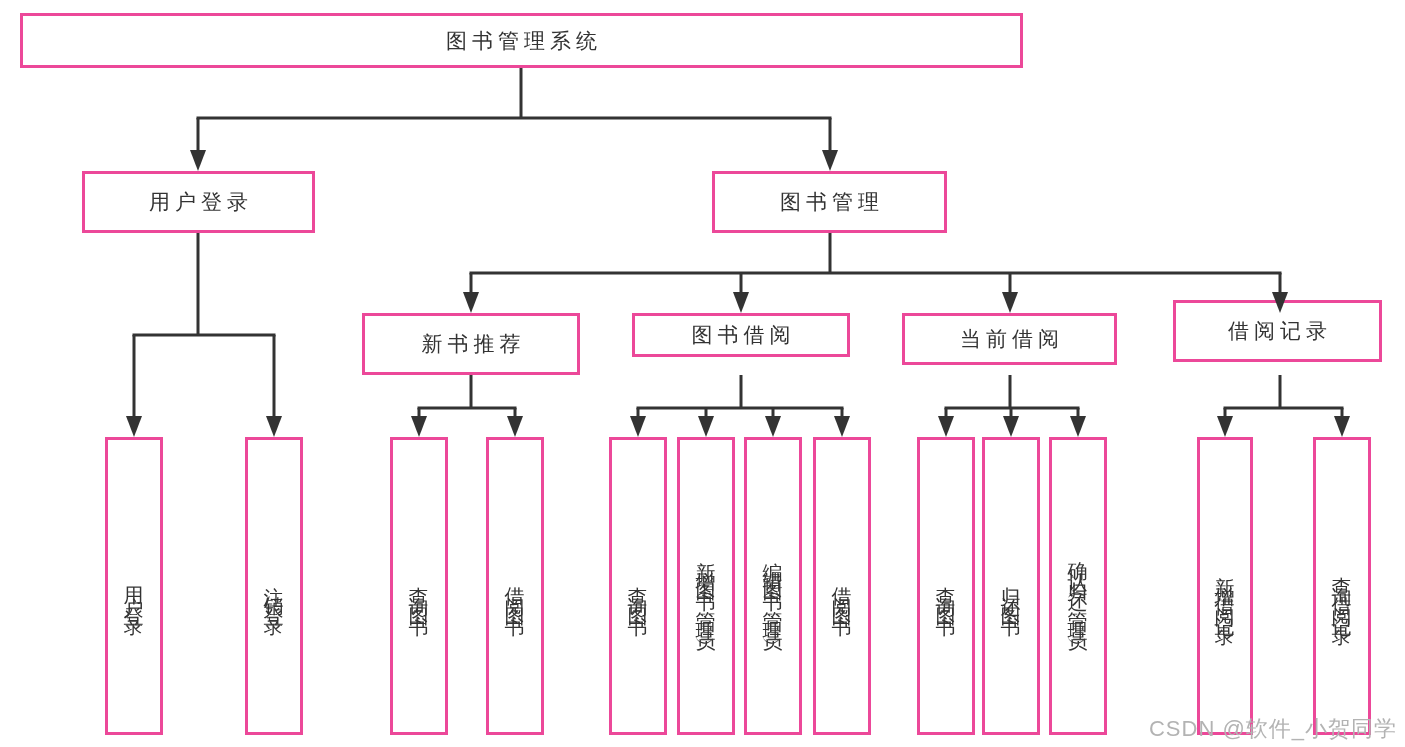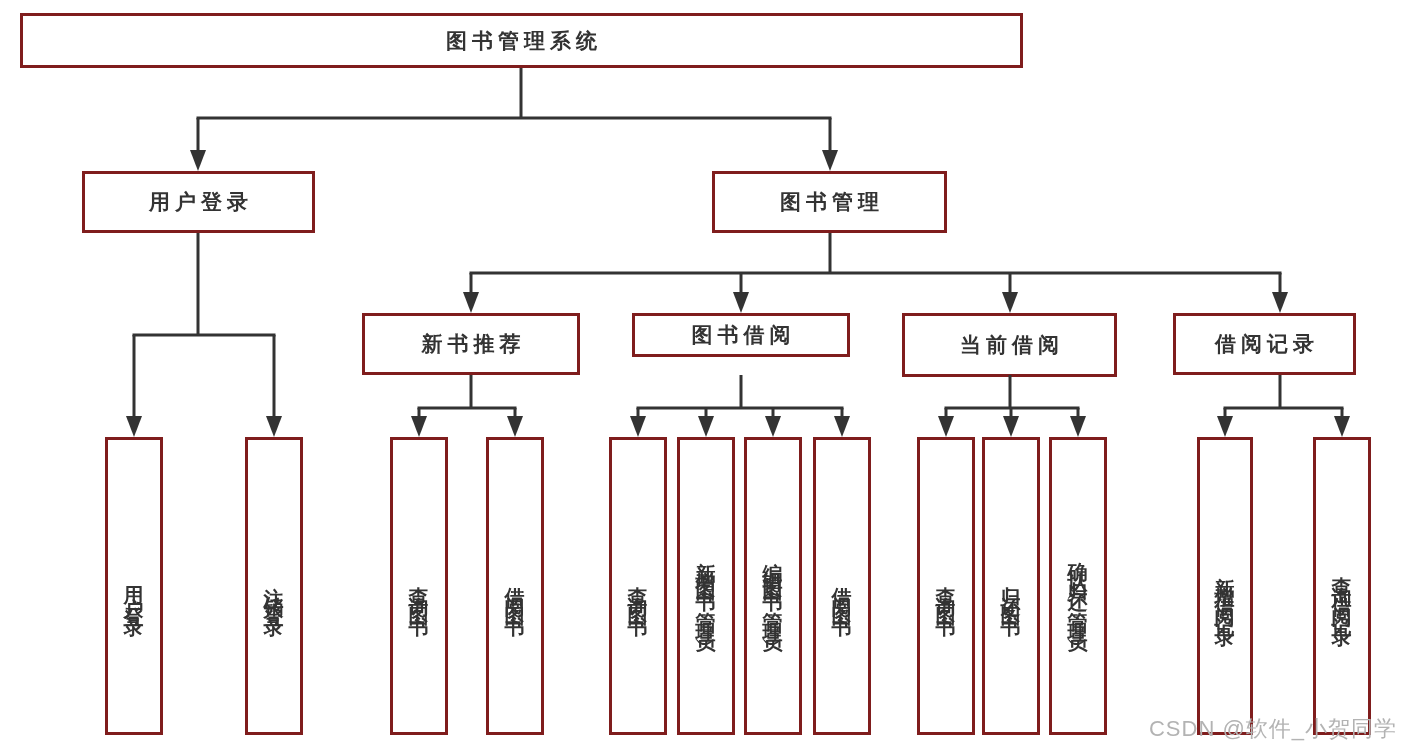--- a/index.html
+++ b/index.html
@@ -16,28 +16,27 @@
   }
   #wires {
     position: absolute; left: 0; top: 0;
     width: 1405px; height: 747px;
     z-index: 3; pointer-events: none;
   }
   #nodes { position: absolute; left: 0; top: 0; width: 100%; height: 100%; z-index: 1; }
   .node {
     position: absolute;
     box-sizing: border-box;
-    border: 3px solid #7f1d1d;
+    border: 3px solid #ec4899;
     background: #ffffff;
     color: #333333;
     display: flex;
     align-items: center;
     justify-content: center;
     z-index: 1;
-    font-weight: bold;
   }
   .node.h {
     font-size: 21px;
     letter-spacing: 5px;
     padding-left: 5px; 
     white-space: nowrap;
   }
   .node.v {
     writing-mode: vertical-rl;
     text-orientation: mixed;
@@ -61,22 +60,22 @@
 </head>
 <body>
 
 <div id="canvas">
   <div id="nodes">
       <div class="node h" style="left: 20px; top: 13px; width: 1003px; height: 55px;">图书管理系统</div>
       <div class="node h" style="left: 82px; top: 171px; width: 233px; height: 62px;">用户登录</div>
       <div class="node h" style="left: 712px; top: 171px; width: 235px; height: 62px;">图书管理</div>
       <div class="node h" style="left: 362px; top: 313px; width: 218px; height: 62px;">新书推荐</div>
       <div class="node h" style="left: 632px; top: 313px; width: 218px; height: 44px;">图书借阅</div>
-      <div class="node h" style="left: 902px; top: 313px; width: 215px; height: 64px;">当前借阅</div>
-      <div class="node h" style="left: 1173px; top: 313px; width: 183px; height: 62px;">借阅记录</div>
+      <div class="node h" style="left: 902px; top: 313px; width: 215px; height: 52px;">当前借阅</div>
+      <div class="node h" style="left: 1173px; top: 300px; width: 209px; height: 62px;">借阅记录</div>
       <div class="node v" style="left: 105px; top: 437px; width: 58px; height: 298px;">用户登录</div>
       <div class="node v" style="left: 245px; top: 437px; width: 58px; height: 298px;">注销登录</div>
       <div class="node v" style="left: 390px; top: 437px; width: 58px; height: 298px;">查询图书</div>
       <div class="node v" style="left: 486px; top: 437px; width: 58px; height: 298px;">借阅图书</div>
       <div class="node v" style="left: 609px; top: 437px; width: 58px; height: 298px;">查询图书</div>
       <div class="node v" style="left: 677px; top: 437px; width: 58px; height: 298px;">新增图书（管理员）</div>
       <div class="node v" style="left: 744px; top: 437px; width: 58px; height: 298px;">编辑图书（管理员）</div>
       <div class="node v" style="left: 813px; top: 437px; width: 58px; height: 298px;">借阅图书</div>
       <div class="node v" style="left: 917px; top: 437px; width: 58px; height: 298px;">查询图书</div>
       <div class="node v" style="left: 982px; top: 437px; width: 58px; height: 298px;">归还图书</div>

